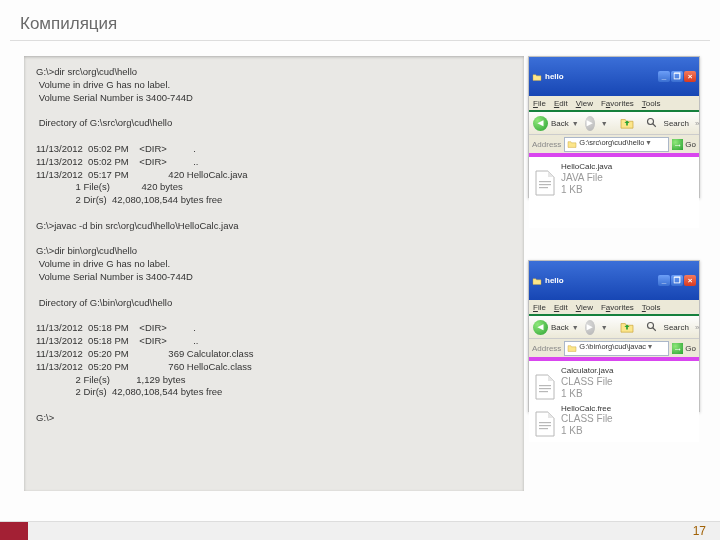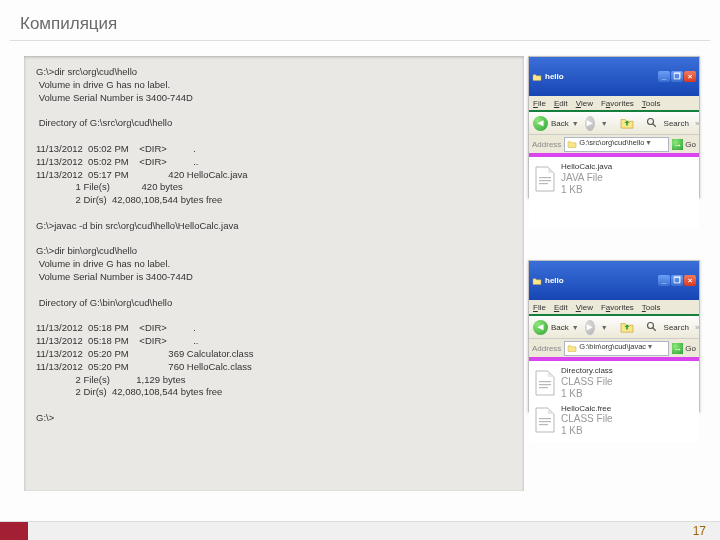--- a/index.html
+++ b/index.html
@@ -31,21 +31,21 @@
 .xp-chevron{color:#999;font-size:8px}
 .ex-address{height:18px;background:#ece9d8;border-bottom:4px solid #d946ef;display:flex;align-items:center;padding:0 3px;gap:3px;font-size:8px;color:#555}
 .addr-label{color:#888}
 .addr-field{flex:1;height:13px;background:#fff;border:1px solid #abb7c9;display:flex;padding:0 2px;gap:2px;overflow:hidden}
 .folder-tiny{flex-shrink:0;display:flex;align-items:center}
 .addr-text{font-size:7.5px;color:#333;overflow:hidden;white-space:nowrap}
 .addr-drop{color:#666;flex-shrink:0}
 .go-btn{display:flex;align-items:center;gap:2px;color:#333}
 .go-arrow{width:11px;height:11px;background:radial-gradient(circle at 30% 30%,#8fe87a,#2ba233);display:flex;align-items:center;justify-content:center;color:#fff;font-size:9px;line-height:1}
 .ex-content{background:#fff;padding:5px;display:flex;flex-direction:column;gap:4px;height:calc(100% - 69px);box-sizing:border-box}
-.file-item{display:flex;align-items:center;gap:5px}
+.file-item{display:flex;align-items:flex-end;gap:5px}
 .file-icon{width:22px;height:26px;flex-shrink:0;display:flex;align-items:center;justify-content:center}
 .file-info{display:flex;flex-direction:column;line-height:1.2}
 .file-name{color:#333;font-size:8px}
 .file-meta{color:#999;font-size:10px}
 .footer-bar{position:absolute;left:0;right:0;bottom:0;height:18px;background:#f0f0f0;border-top:1px solid #ddd}
 .footer-accent{position:absolute;left:0;bottom:0;width:28px;height:18px;background:#a32034}
 .page-num{position:absolute;right:14px;bottom:2px;font-size:12px;color:#a16207}
 </style>
 </head>
 <body>
@@ -228,21 +228,21 @@
       <span class="file-icon">
             <svg viewBox="0 0 22 26" width="22" height="26">
               <path fill="#fff" stroke="#b8b8b8" d="M2 1h12l6 6v18H2z"></path>
               <path fill="#e6e6e6" d="M14 1l6 6h-6z"></path>
               <rect x="5" y="11" width="12" height="1.2" fill="#b8b8b8"></rect>
               <rect x="5" y="14" width="12" height="1.2" fill="#b8b8b8"></rect>
               <rect x="5" y="17" width="9" height="1.2" fill="#b8b8b8"></rect>
             </svg>
           </span>
       <div class="file-info">
-        <span class="file-name">Directory.class</span>
+        <span class="file-name">Calculator.java</span>
         <span class="file-meta">CLASS File</span>
         <span class="file-meta">1 KB</span>
       </div>
     </div>
     <div class="file-item">
       <span class="file-icon">
             <svg viewBox="0 0 22 26" width="22" height="26">
               <path fill="#fff" stroke="#b8b8b8" d="M2 1h12l6 6v18H2z"></path>
               <path fill="#e6e6e6" d="M14 1l6 6h-6z"></path>
               <rect x="5" y="11" width="12" height="1.2" fill="#b8b8b8"></rect>

